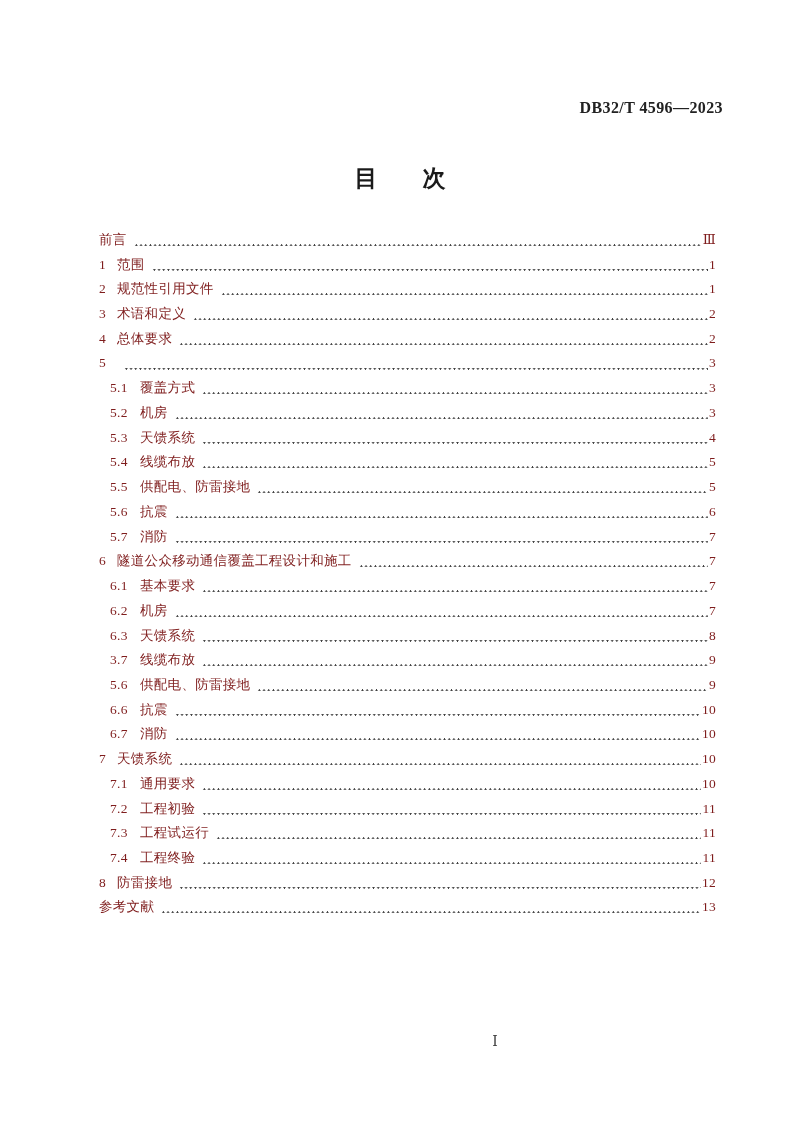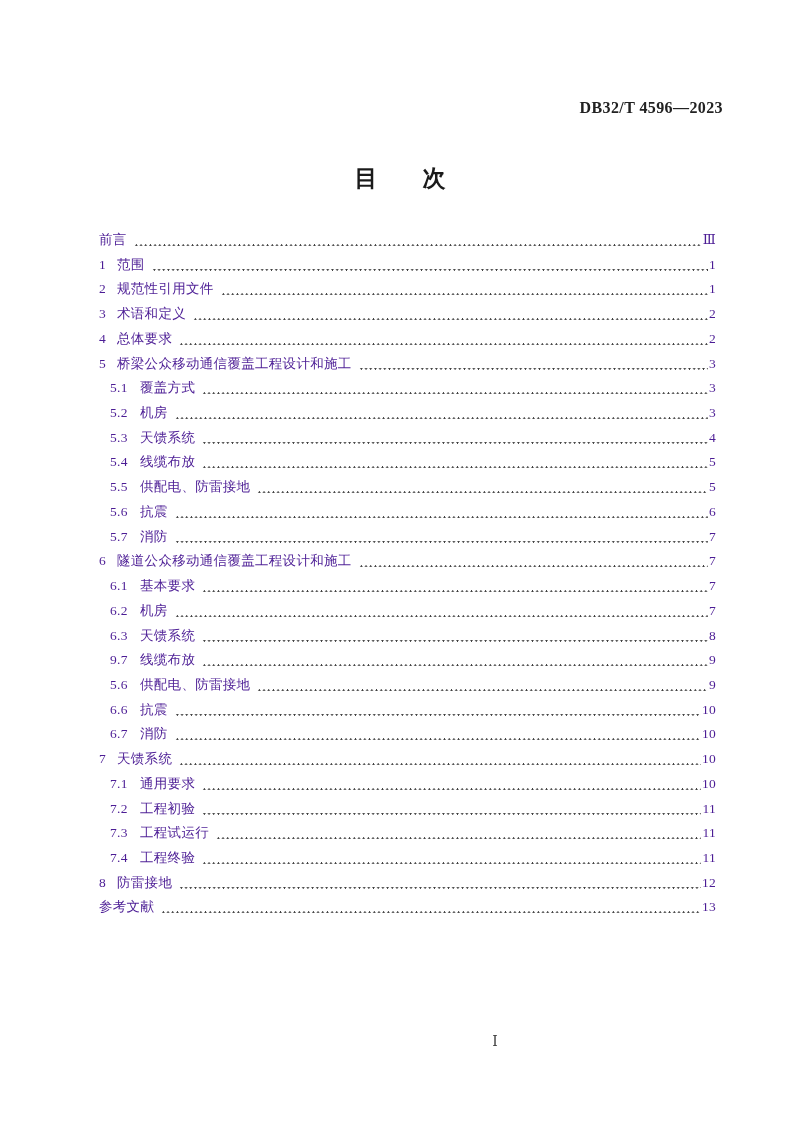--- a/index.html
+++ b/index.html
@@ -55,21 +55,21 @@
     left: 99px;
     right: 84px;
   }
 
   .toc-row {
     display: flex;
     align-items: baseline;
     height: 24.72px;
     font-size: 13.5px;
     letter-spacing: 0.3px;
-    color: #4c1d95;
+    color: #7f1d1d;
     white-space: nowrap;
   }
 
   .toc-row.lv1 { padding-left: 11px; justify-content: space-between; }
 
   .toc-num {
     display: inline-block;
     flex: 0 0 auto;
   }
   .lv0 > .toc-num { width: 18px; }
@@ -143,21 +143,20 @@
         <span class="toc-page">2</span>
       </div>
       <div class="toc-row lv0">
         <span class="toc-num">4</span>
         <span class="toc-label">总体要求</span>
         <span class="toc-dots"></span>
         <span class="toc-page">2</span>
       </div>
       <div class="toc-row lv0">
         <span class="toc-num">5</span>
-        <span class="toc-label">桥梁公众移动通信覆盖工程设计和施工</span>
         <span class="toc-dots"></span>
         <span class="toc-page">3</span>
       </div>
       <div class="toc-row lv1">
         <span class="toc-num">5.1</span>
         <span class="toc-label">覆盖方式</span>
         <span class="toc-dots"></span>
         <span class="toc-page">3</span>
       </div>
       <div class="toc-row lv1">
@@ -214,21 +213,21 @@
         <span class="toc-dots"></span>
         <span class="toc-page">7</span>
       </div>
       <div class="toc-row lv1">
         <span class="toc-num">6.3</span>
         <span class="toc-label">天馈系统</span>
         <span class="toc-dots"></span>
         <span class="toc-page">8</span>
       </div>
       <div class="toc-row lv1">
-        <span class="toc-num">9.7</span>
+        <span class="toc-num">3.7</span>
         <span class="toc-label">线缆布放</span>
         <span class="toc-dots"></span>
         <span class="toc-page">9</span>
       </div>
       <div class="toc-row lv1">
         <span class="toc-num">5.6</span>
         <span class="toc-label">供配电、防雷接地</span>
         <span class="toc-dots"></span>
         <span class="toc-page">9</span>
       </div>

